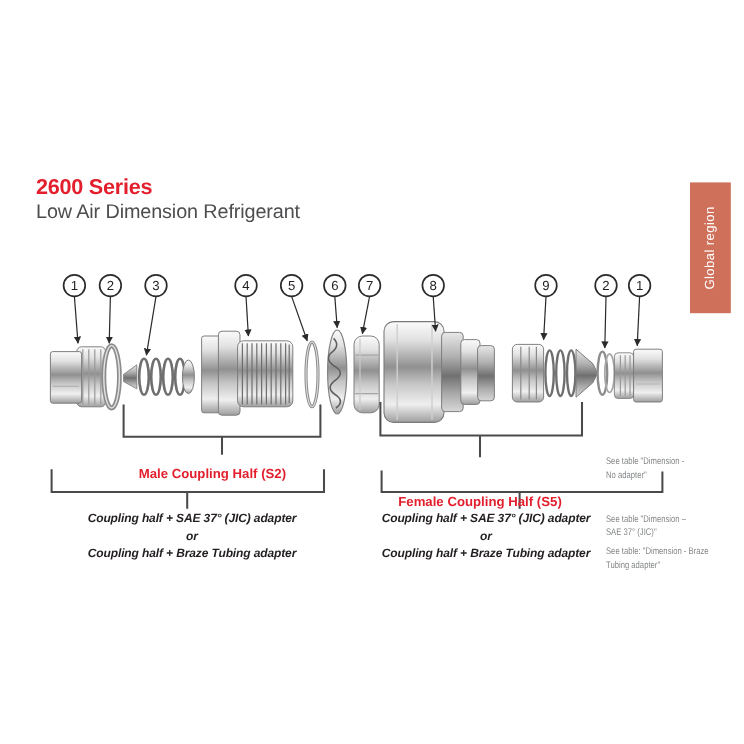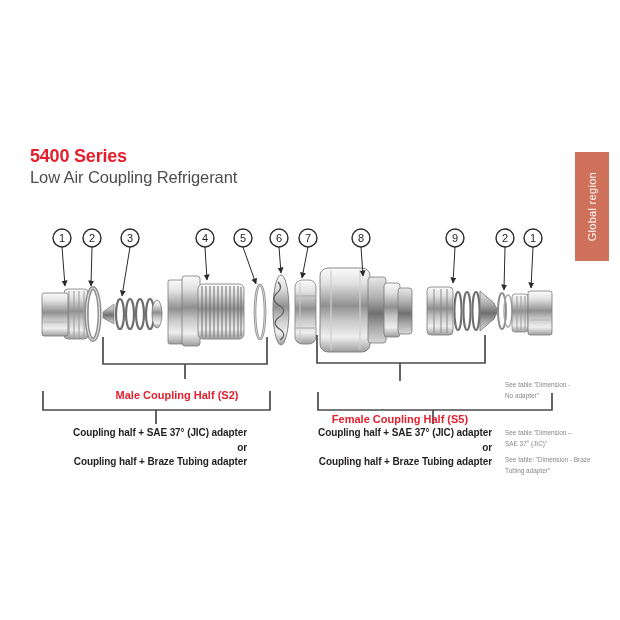--- a/index.html
+++ b/index.html
@@ -21,37 +21,37 @@
   .region-tab span{
     writing-mode:vertical-rl;transform:rotate(180deg);
     color:#ffffff;font-size:11px;letter-spacing:0.3px;white-space:nowrap;
   }
   svg.diagram{position:absolute;left:0;top:0;}
   .red-label{
     position:absolute;transform:translateX(-50%);white-space:nowrap;
     color:#e31e2d;font-weight:bold;font-size:11px;
   }
   .adapter-text{
-    position:absolute;transform:translateX(-50%);text-align:right;white-space:nowrap;
-    font-weight:bold;font-size:10px;line-height:14.5px;color:#231f20;letter-spacing:-0.1px;
+    position:absolute;transform:translateX(-50%);text-align:center;white-space:nowrap;
+    font-weight:bold;font-size:10px;line-height:14.5px;color:#231f20;letter-spacing:-0.1px;font-style:italic;
   }
   .note{
     position:absolute;left:505px;width:110px;color:#848688;font-size:8px;line-height:11px;
     white-space:pre-line;transform:scaleX(0.8);transform-origin:left top;
   }
   .n1{top:379px;} .n2{top:427px;} .n3{top:454px;}
 </style>
 </head>
 <body>
 
 <div class="page">
 
   <div class="title-block">
-    <h1>5400 Series</h1>
-    <h2>Low Air Coupling Refrigerant</h2>
+    <h1>2600 Series</h1>
+    <h2>Low Air Dimension Refrigerant</h2>
   </div>
 
   <div class="region-tab">
     <span>Global region</span>
   </div>
 
   <svg class="diagram" width="620" height="620" viewBox="0 0 620 620">
     <defs>
       <linearGradient id="met" x1="0" y1="0" x2="0" y2="1">
         <stop offset="0" stop-color="#fbfbfb"></stop>

